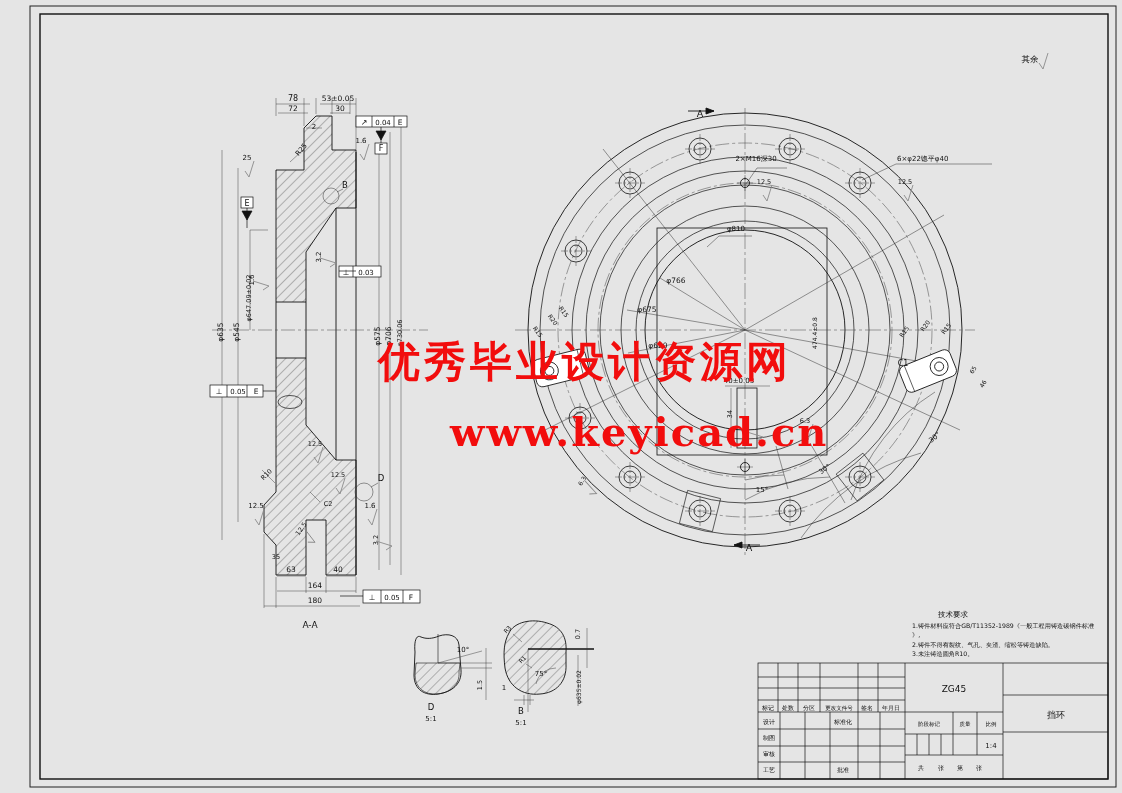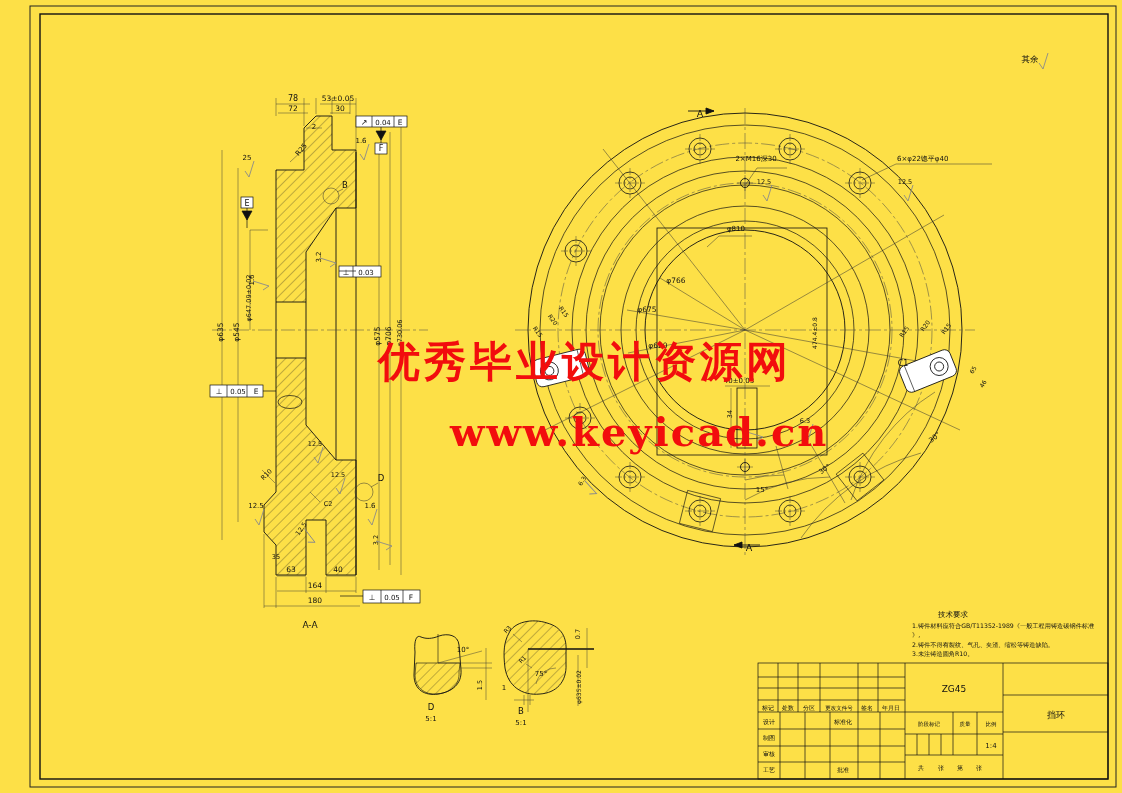--- a/index.html
+++ b/index.html
@@ -1,16 +1,16 @@
 <!DOCTYPE html>
 <html><head>
 <meta charset="utf-8">
 <style>
   html,body{margin:0;padding:0;background:#ffffff;}
-  #stage{position:relative;width:1122px;height:793px;background:#fde047;overflow:hidden;
+  #stage{position:relative;width:1122px;height:793px;background:#e5e5e5;overflow:hidden;
          font-family:"DejaVu Sans",sans-serif;}
   svg{position:absolute;left:0;top:0;}
   svg text{fill:#111;font-family:"DejaVu Sans",sans-serif;}
   .wm{position:absolute;color:#f20d0d;font-family:"DejaVu Serif",serif;font-weight:bold;
       white-space:nowrap;z-index:5;}
   .wm1{left:378px;top:334px;font-size:42px;letter-spacing:4px;}
   .wm2{left:414px;top:408px;font-size:40px;letter-spacing:2px;}
 </style>
 </head>
 <body>

